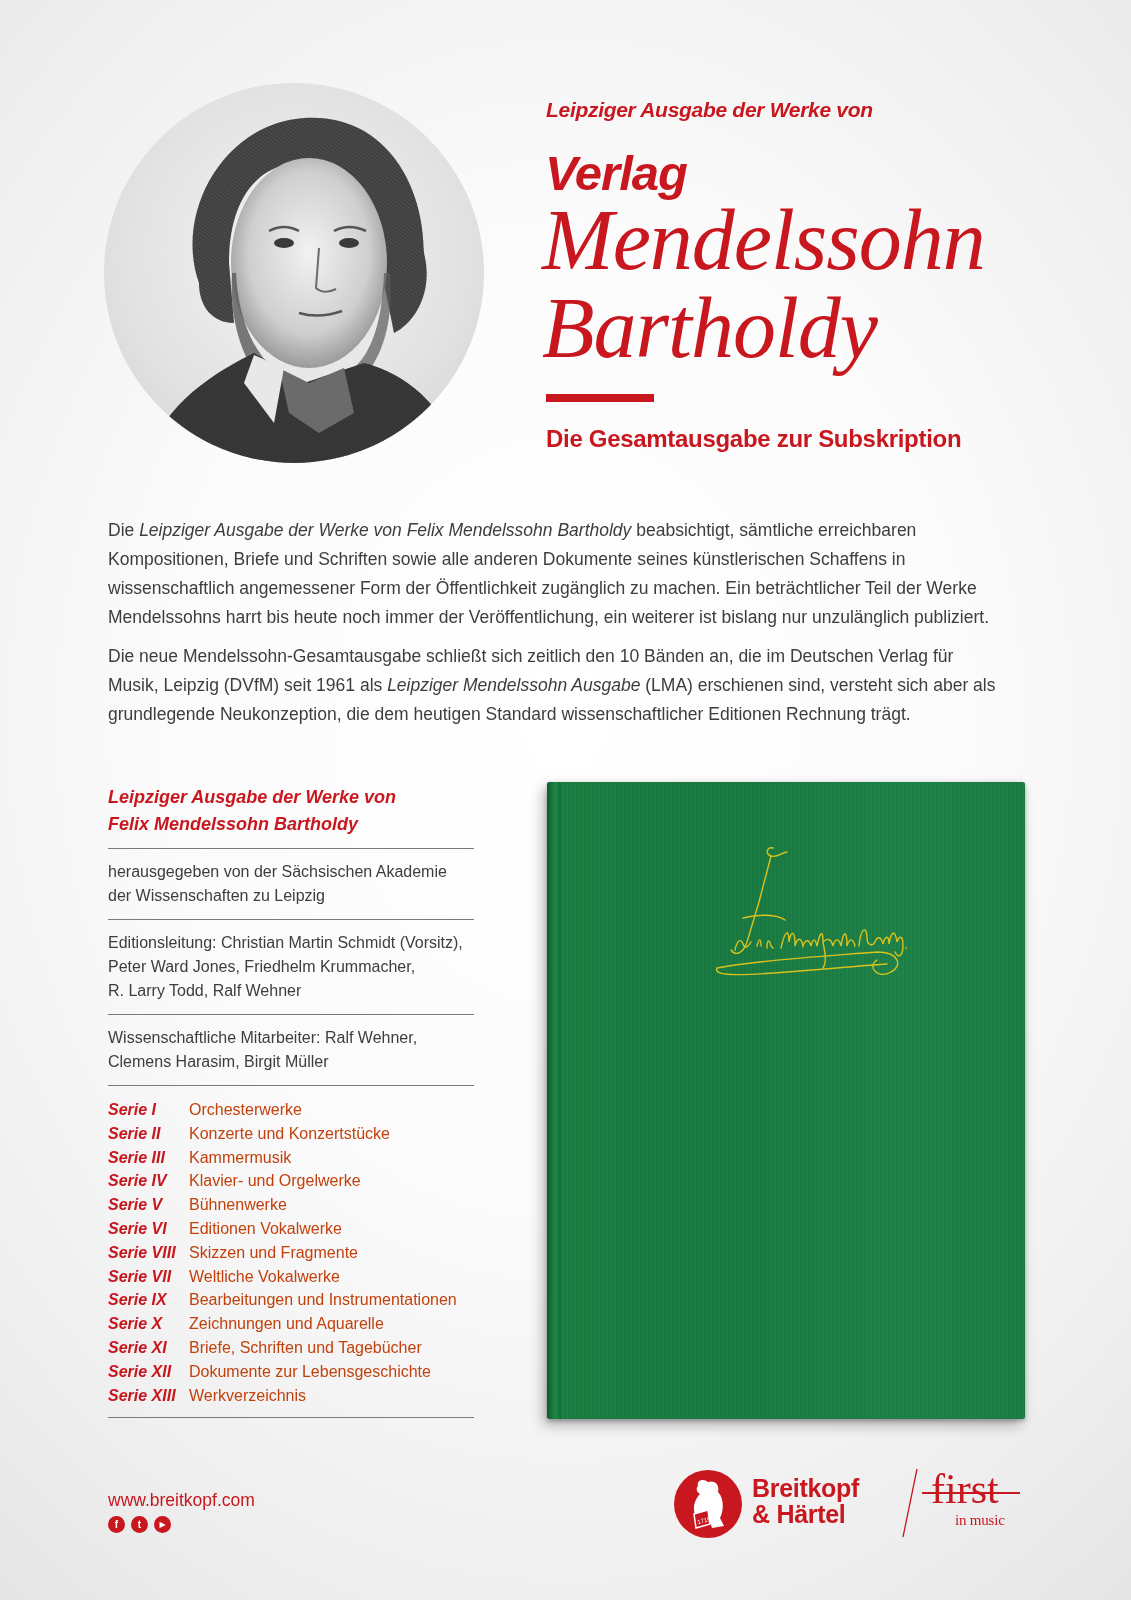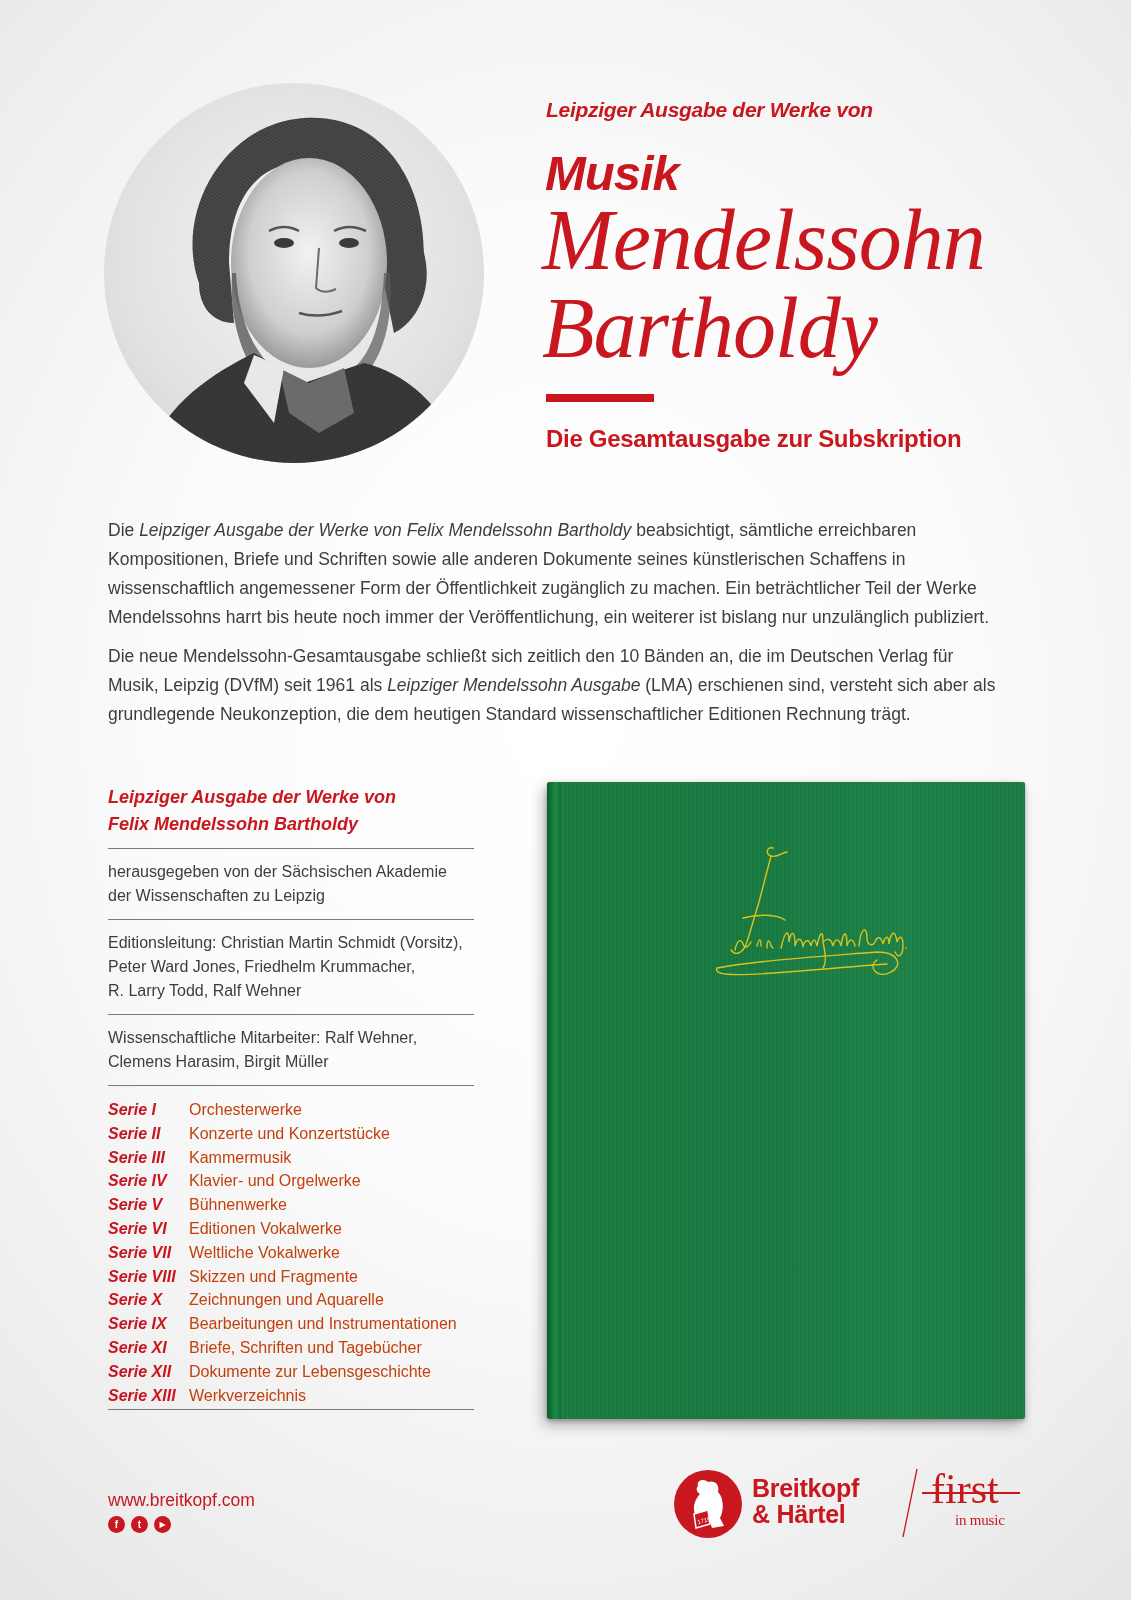--- a/index.html
+++ b/index.html
@@ -56,21 +56,21 @@
     
     .info { position: absolute; left: 108px; top: 784px; width: 366px; }
     .info-title {
       font-size: 18px; font-weight: bold; font-style: italic; line-height: 27px;
       color: #c8171e; padding-bottom: 10px; border-bottom: 1.5px solid #7a7a7a;
     }
     .info-block {
       font-size: 16px; line-height: 24px; color: #3d3d3d;
       padding: 11px 0 11px; border-bottom: 1.5px solid #7a7a7a;
     }
-    .series-list { padding: 12px 0 2px; border-bottom: 1.5px solid #7a7a7a; }
+    .series-list { padding: 12px 0 10px; border-bottom: 1.5px solid #7a7a7a; }
     .series-row { display: flex; font-size: 16px; line-height: 23.8px; }
     .series-num { width: 81px; color: #c8171e; font-weight: bold; font-style: italic; }
     .series-name { color: #c2410c; }
 
     
     .book {
       position: absolute; left: 547px; top: 782px; width: 478px; height: 637px;
       border-radius: 3px 2px 2px 3px;
       background:
         repeating-linear-gradient(90deg, rgba(255,255,255,0.025) 0 1px, rgba(0,0,0,0.03) 1px 2px, transparent 2px 4px),
@@ -145,21 +145,21 @@
 
     <path d="M40,380 C60,320 110,290 150,270 L200,300 L260,280 C300,290 340,320 360,380 Z" fill="#3a3a3a"></path>
     <path d="M40,380 C60,320 110,290 150,270 L200,300 L260,280 C300,290 340,320 360,380 Z" fill="url(#hatch)" opacity="0.6"></path>
 
     <path d="M175,285 L205,300 L240,285 L250,330 L215,350 L185,330 Z" fill="#6b6b6b"></path>
     <path d="M150,272 L180,285 L170,340 L140,300 Z" fill="#e8e8e8"></path>
   </svg>
 </div>
 
 <div class="kicker">Leipziger Ausgabe der Werke von</div>
-<div class="felix">Musik</div>
+<div class="felix">Verlag</div>
 <div class="surname">
   <div>Mendelssohn</div>
   <div>Bartholdy</div>
 </div>
 <div class="title-rule"></div>
 <div class="subtitle">Die Gesamtausgabe zur Subskription</div>
 
 <div class="intro">
   <p><span>Die </span><em>Leipziger Ausgabe der Werke von Felix Mendelssohn Bartholdy</em><span> beabsichtigt, sämtliche erreichbaren Kompositionen, Briefe und Schriften sowie alle anderen Dokumente seines künstlerischen Schaffens in wissenschaftlich angemessener Form der Öffentlichkeit zugänglich zu machen. Ein beträchtlicher Teil der Werke Mendelssohns harrt bis heute noch immer der Veröffentlichung, ein weiterer ist bislang nur unzulänglich publiziert.</span></p>
   <p><span>Die neue Mendelssohn-Gesamtausgabe schließt sich zeitlich den 10 Bänden an, die im Deutschen Verlag für Musik, Leipzig (DVfM) seit 1961 als </span><em>Leipziger Mendelssohn Ausgabe</em><span> (LMA) erschienen sind, versteht sich aber als grundlegende Neukonzeption, die dem heutigen Standard wissenschaftlicher Editionen Rechnung trägt.</span></p>
@@ -202,34 +202,34 @@
       </div>
     <div class="series-row">
         <span class="series-num">Serie V</span>
         <span class="series-name">Bühnenwerke</span>
       </div>
     <div class="series-row">
         <span class="series-num">Serie VI</span>
         <span class="series-name">Editionen Vokalwerke</span>
       </div>
     <div class="series-row">
+        <span class="series-num">Serie VIII</span>
+        <span class="series-name">Skizzen und Fragmente</span>
+      </div>
+    <div class="series-row">
         <span class="series-num">Serie VII</span>
         <span class="series-name">Weltliche Vokalwerke</span>
       </div>
     <div class="series-row">
-        <span class="series-num">Serie VIII</span>
-        <span class="series-name">Skizzen und Fragmente</span>
+        <span class="series-num">Serie IX</span>
+        <span class="series-name">Bearbeitungen und Instrumentationen</span>
       </div>
     <div class="series-row">
         <span class="series-num">Serie X</span>
         <span class="series-name">Zeichnungen und Aquarelle</span>
-      </div>
-    <div class="series-row">
-        <span class="series-num">Serie IX</span>
-        <span class="series-name">Bearbeitungen und Instrumentationen</span>
       </div>
     <div class="series-row">
         <span class="series-num">Serie XI</span>
         <span class="series-name">Briefe, Schriften und Tagebücher</span>
       </div>
     <div class="series-row">
         <span class="series-num">Serie XII</span>
         <span class="series-name">Dokumente zur Lebensgeschichte</span>
       </div>
     <div class="series-row">

